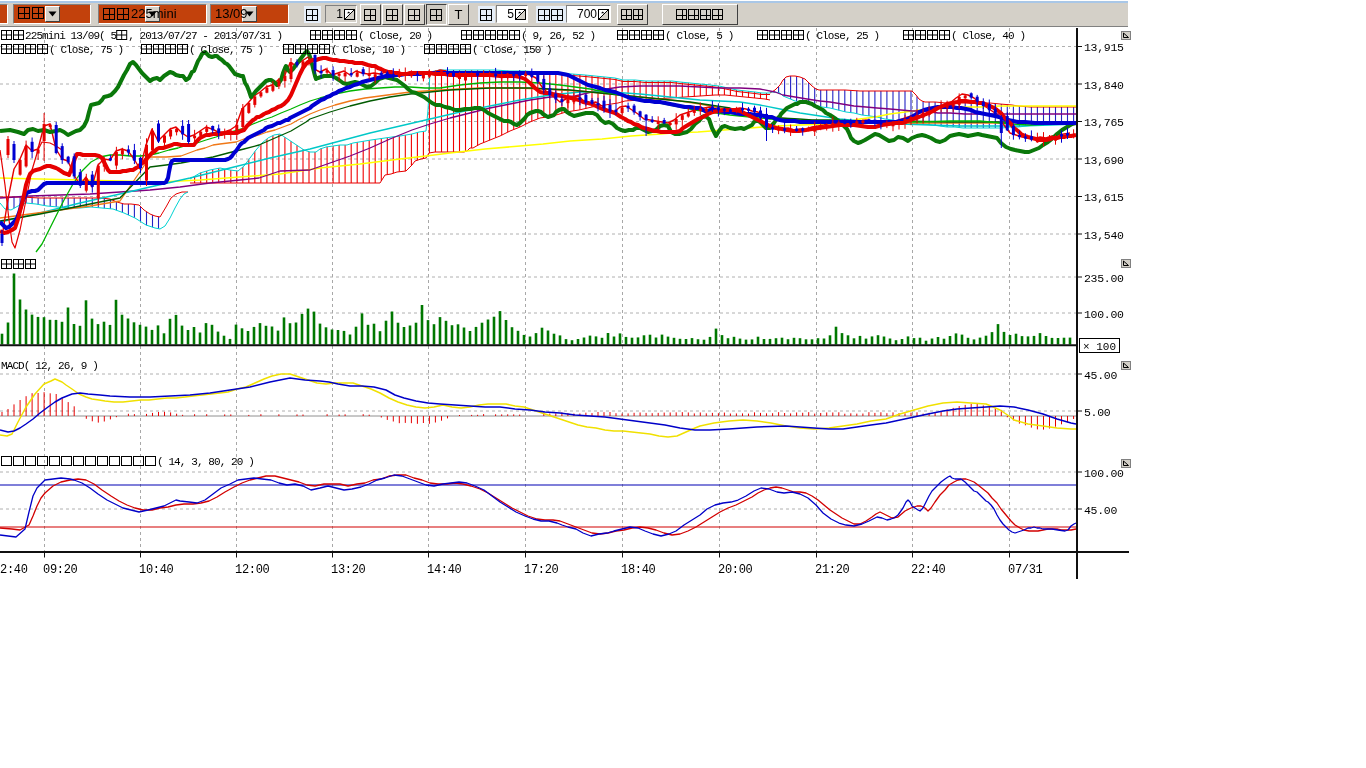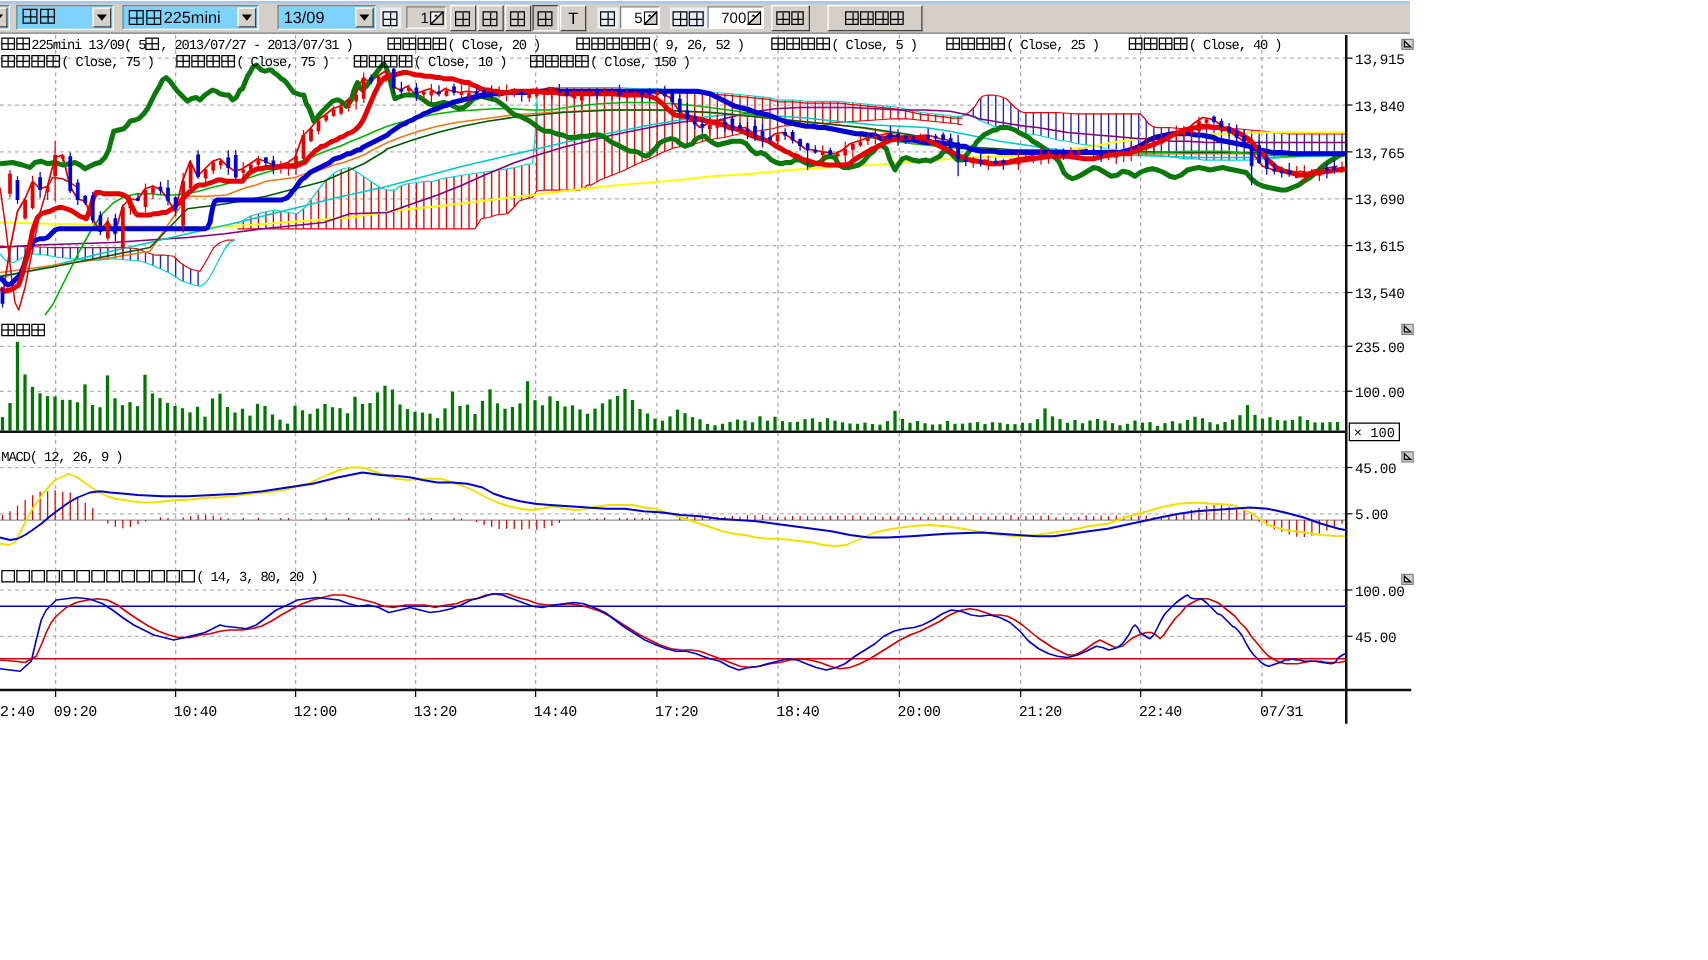--- a/index.html
+++ b/index.html
@@ -1,18 +1,18 @@
 <!DOCTYPE html>
 <html><head><meta charset="utf-8"><style>
 *{margin:0;padding:0;box-sizing:border-box}
 html,body{width:1366px;height:768px;background:#fff;overflow:hidden;font-family:"Liberation Sans",sans-serif}
 #stage{position:relative;width:1366px;height:768px;background:#fff}
 #toolbar{position:absolute;left:0;top:0;width:1128px;height:27px;background:#d4d0c8;border-bottom:1px solid #808080}
 .tstripe{position:absolute;left:0;top:0;width:100%;height:3px;background:linear-gradient(#fff 0 1px,#a9c7e7 1px 3px)}
-.combo{position:absolute;top:4px;height:20px;background:#7dd3fc;border:1px solid;border-color:#808080 #fff #fff #808080;display:flex;align-items:center;justify-content:flex-end;padding:1px}
+.combo{position:absolute;top:4px;height:20px;background:#c2410c;border:1px solid;border-color:#808080 #fff #fff #808080;display:flex;align-items:center;justify-content:center;padding:1px}
 .ctext{position:absolute;left:4px;top:2px;display:flex;align-items:center;gap:1px}
 .cbtn{width:15px;height:16px;background:#d4d0c8;border:1px solid;border-color:#fff #404040 #404040 #fff;display:inline-flex;align-items:center;justify-content:center}
 .kg{display:inline-block;position:relative;border:1px solid #000;margin-right:1px;vertical-align:middle}
 .kgh{position:absolute;left:0;top:50%;width:100%;border-top:1px solid #000}
 .kgv{position:absolute;top:0;left:50%;height:100%;border-left:1px solid #000}
 .at{font-family:"Liberation Sans",sans-serif;font-size:13px;color:#000;line-height:14px}
 .tlabel{position:absolute;top:6px;height:17px;padding:1px 2px;background:#e6eef8;display:inline-flex;align-items:center}
 .tbtn{position:absolute;top:4px;width:21px;height:21px;background:#d4d0c8;border:1px solid;border-color:#fff #404040 #404040 #fff;display:inline-flex;align-items:center;justify-content:center}
 .tbtn.pressed{border-color:#404040 #fff #fff #404040;background:#ccc8c0}
 .tbtn.wide{width:auto;padding:0 3px}
@@ -1189,21 +1189,21 @@
             <span class="kgv"></span>
           </span>
           <span class="at">225mini</span>
         </span>
         <span class="cbtn">
           <svg width="9" height="6" viewBox="0 0 9 6">
             <path d="M0.5,0.5 L8.5,0.5 L4.5,5.5 Z" fill="#000"></path>
           </svg>
         </span>
       </span>
- <span class="combo" style="left:222px;width:79px">
+ <span class="combo" style="left:210px;width:79px">
         <span class="ctext">
           <span class="at">13/09</span>
         </span>
         <span class="cbtn">
           <svg width="9" height="6" viewBox="0 0 9 6">
             <path d="M0.5,0.5 L8.5,0.5 L4.5,5.5 Z" fill="#000"></path>
           </svg>
         </span>
       </span>
  <span class="tlabel" style="left:304px">

